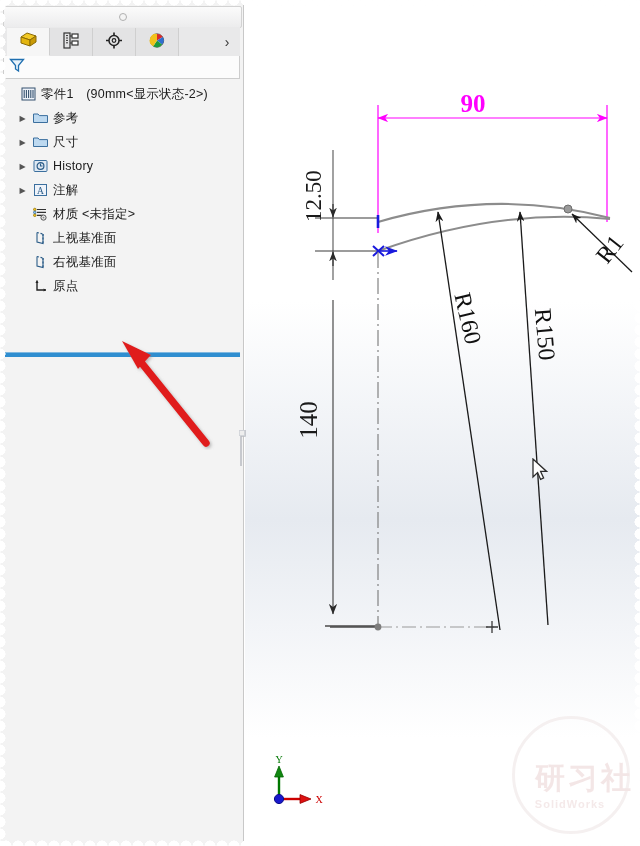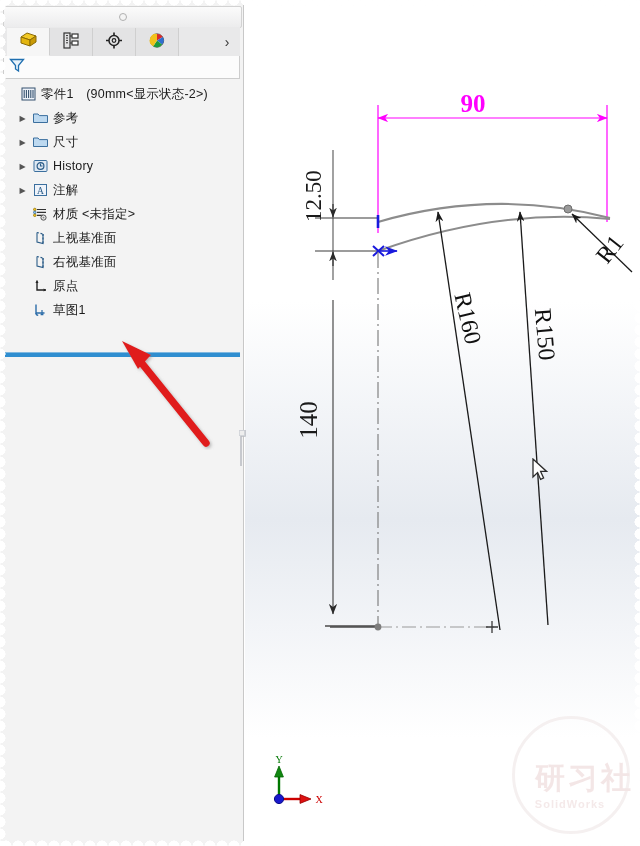--- a/index.html
+++ b/index.html
@@ -290,31 +290,20 @@
         <span class="nicon">
           <svg width="17" height="16" viewBox="0 0 17 16">
             <path d="M5 2.5 L5 12 L14 12" fill="none" stroke="#222" stroke-width="1.4"></path>
             <path d="M5 2.5 L3.4 5 L6.6 5 Z" fill="#222"></path>
             <path d="M14 12 L11.6 10.6 L11.6 13.4 Z" fill="#222"></path>
           </svg>
         </span>
         <span class="nlabel">原点</span>
       </div>
 
-      <div class="node indent1">
-        <span class="twisty empty">▶</span>
-        <span class="nicon">
-          <svg width="17" height="16" viewBox="0 0 17 16">
-            <path d="M4 2.5 L4 11 L12.5 11" fill="none" stroke="#2b6ca8" stroke-width="1.4"></path>
-            <path d="M4 11 Q4 13.2 6.2 13.2" fill="none" stroke="#2b6ca8" stroke-width="1.4"></path>
-            <path d="M10 8 L10 12.6 M8.6 12.6 L11.4 12.6" stroke="#2b6ca8" stroke-width="1.2"></path>
-          </svg>
-        </span>
-        <span class="nlabel">草图1</span>
-      </div>
     </div>
 
     <div id="rollback-bar"></div>
 
     <div id="red-arrow">
       <svg width="110" height="125" viewBox="0 0 110 125">
         <defs>
           <filter id="sh" x="-25%" y="-25%" width="160%" height="160%">
             <feDropShadow dx="1.6" dy="1.6" stdDeviation="1.6" flood-color="#888" flood-opacity=".55"></feDropShadow>
           </filter>

